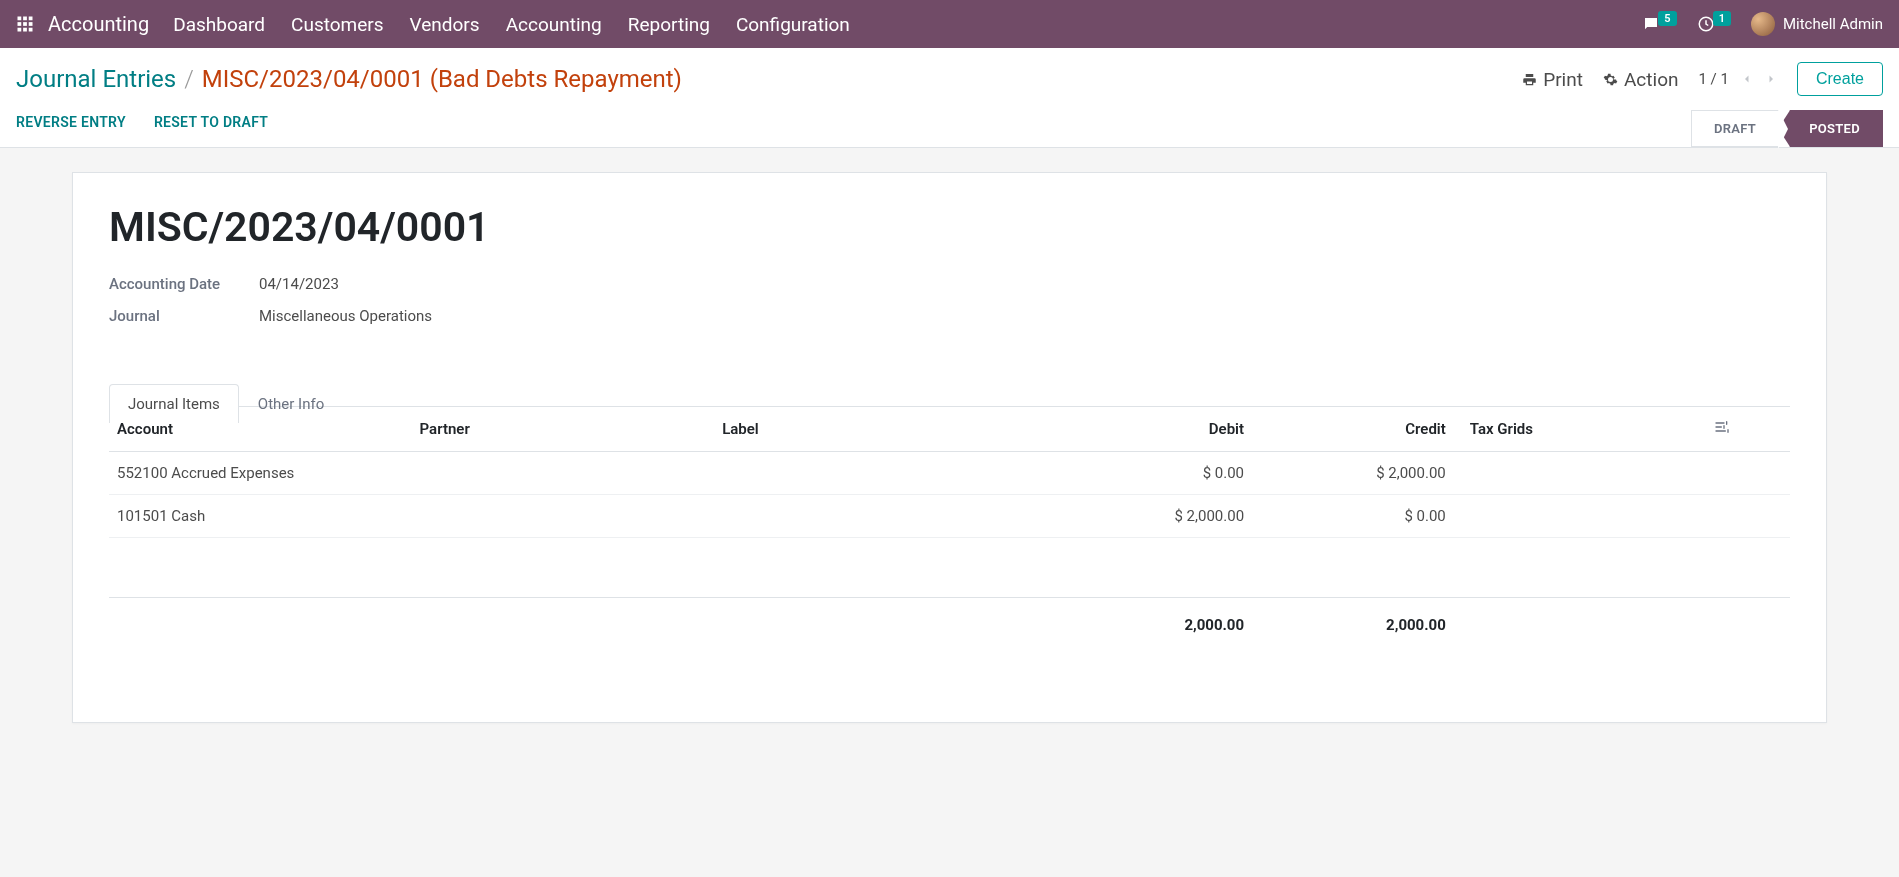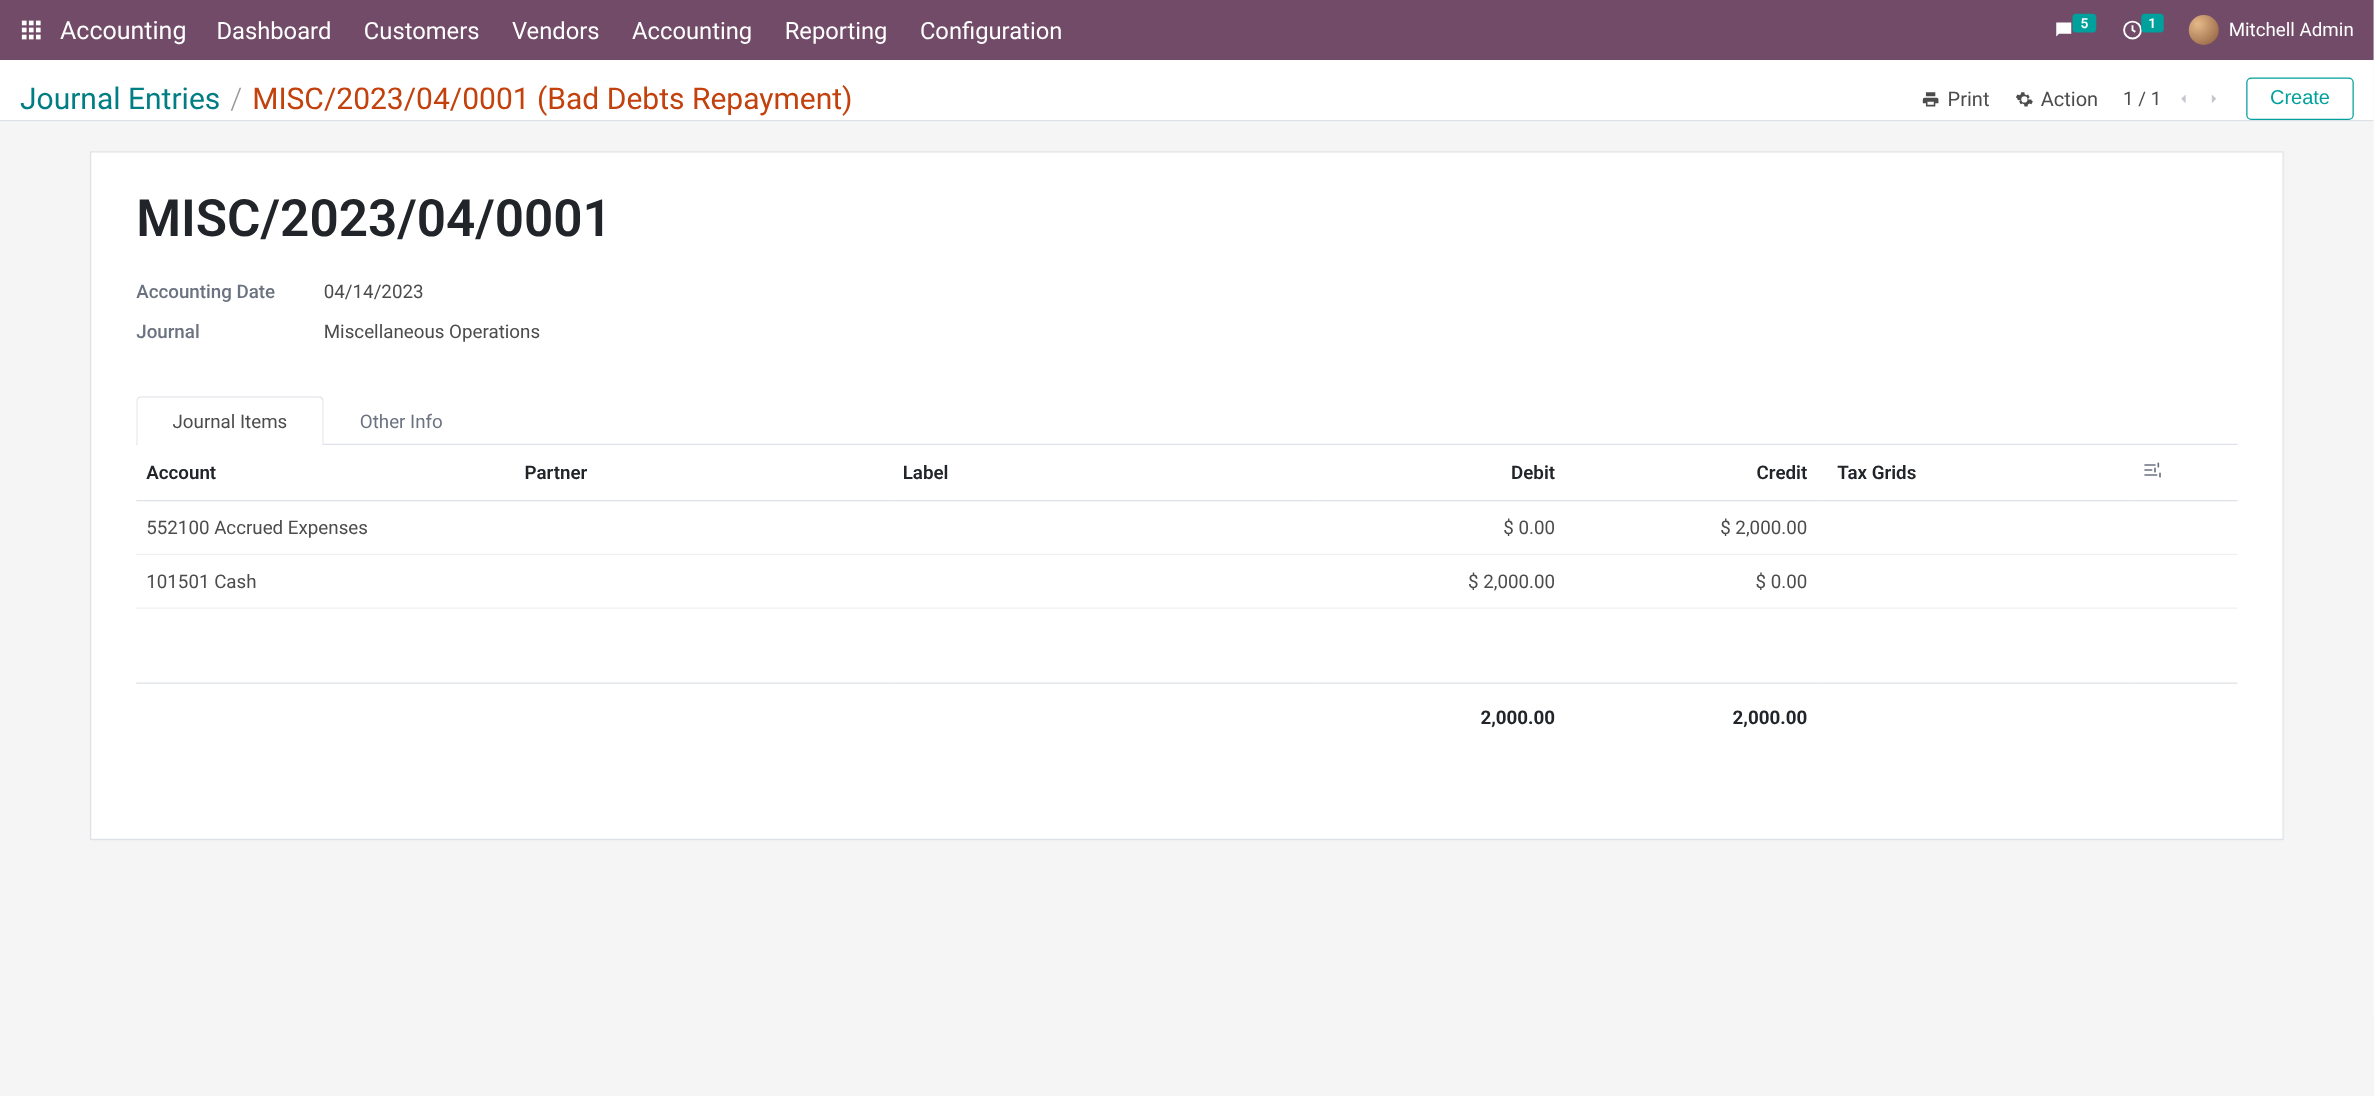--- a/index.html
+++ b/index.html
@@ -22,21 +22,21 @@
 .userbox { display:flex; align-items:center; gap:8px; cursor:pointer; }
 
 
 .controlbar { background:#fff; border-bottom:1px solid #dee2e6; padding:14px 16px 0 16px; }
 .cb-row1 { display:flex; align-items:center; justify-content:space-between; }
 .breadcrumb { font-size:24px; color:#374151; display:flex; align-items:center; gap:6px; }
 .breadcrumb a { color:#017e84; text-decoration:none; cursor:pointer; }
 .breadcrumb .slash { color:#999; font-weight:300; margin:0 2px; }
 .breadcrumb .current { color:#c2410c; }
 .cb-tools { display:flex; align-items:center; gap:20px; }
-.tool { display:flex; align-items:center; gap:6px; cursor:pointer; color:#4c4c4c; font-size:16px; }
+.tool { display:flex; align-items:center; gap:6px; cursor:pointer; color:#4c4c4c; font-size:19px; }
 .tool svg { width:15px; height:15px; fill:#4c4c4c; }
 .pager { display:flex; align-items:center; gap:12px; color:#4c4c4c; font-size:15px; }
 .pager-arrow { display:flex; align-items:center; opacity:.4; cursor:pointer; }
 .pager-arrow svg { width:12px; height:12px; fill:#6b7280; }
 .btn-create { border:1px solid #00A09D; color:#00A09D; background:#fff; padding:7px 18px; font-size:16px; border-radius:4px; cursor:pointer; }
 
 .cb-row2 { display:flex; align-items:center; justify-content:space-between; margin-top:14px; }
 .statusbar-left { display:flex; gap:28px; padding-bottom:14px; }
 .status-btn { color:#017e84; font-weight:600; font-size:14px; cursor:pointer; letter-spacing:.3px; }
 .statusbar-right { display:flex; align-items:stretch; }
@@ -49,21 +49,21 @@
 .sheet { background:#fff; border:1px solid #dee2e6; padding:30px 36px; box-shadow:0 1px 2px rgba(0,0,0,.03); }
 .sheet h1 { font-size:41px; color:#212529; font-weight:600; margin-bottom:24px; }
 .fields-row { display:flex; gap:80px; margin-bottom:28px; }
 .fields-col { flex:1; }
 .field { display:flex; align-items:baseline; margin-bottom:14px; font-size:15px; }
 .field .label { width:150px; color:#212529; font-weight:600; }
 .field .label.muted { font-weight:500; color:#6b7280; }
 .field .value { color:#4c4c4c; }
 
 .tabs { display:flex; border-bottom:1px solid #dee2e6; margin-top:8px; }
-.tab { padding:10px 28px; border:1px solid transparent; border-bottom:none; color:#6b7280; cursor:pointer; font-size:15px; position:relative; top:1px; border-radius:4px 4px 0 0; }
+.tab { padding:10px 18px; border:1px solid transparent; border-bottom:none; color:#6b7280; cursor:pointer; font-size:15px; position:relative; top:17px; border-radius:4px 4px 0 0; }
 .tab.active { border-color:#dee2e6; background:#fff; color:#4c4c4c; }
 
 table.lines { width:100%; border-collapse:collapse; font-size:15px; }
 table.lines th { text-align:left; font-weight:600; color:#212529; padding:12px 8px; border-bottom:1px solid #dee2e6; }
 table.lines th.num { text-align:right; }
 table.lines td { padding:12px 8px; border-bottom:1px solid #eef0f2; color:#4c4c4c;margin-left:48px; }
 table.lines td.num { text-align:right; }
 table.lines tr.spacer td { height:60px; border-bottom:1px solid #dee2e6; }
 table.lines tr.total td { font-weight:700; padding-top:18px; padding-bottom:18px; border-bottom:none; border-top:1px solid #dee2e6; color:#212529; }
 .th-toggle { text-align:right; width:40px; }
@@ -146,20 +146,30 @@
           </span>
         <span class="pager-arrow">
             <svg viewBox="0 0 24 24">
               <path d="M9 5l7 7-7 7"></path>
             </svg>
           </span>
       </span>
       <button class="btn-create">Create</button>
     </div>
   </div>
+  <div class="cb-row2">
+    <div class="statusbar-left">
+      <span class="status-btn">REVERSE ENTRY</span>
+      <span class="status-btn">RESET TO DRAFT</span>
+    </div>
+    <div class="statusbar-right">
+      <span class="state inactive">DRAFT</span>
+      <span class="state active">POSTED</span>
+    </div>
+  </div>
 </div>
 
 <div class="sheet-wrap">
   <div class="sheet">
     <h1>MISC/2023/04/0001</h1>
     <div class="fields-row">
       <div class="fields-col">
         <div class="field">
           <span class="label muted">Accounting Date</span>
           <span class="value">04/14/2023</span>

